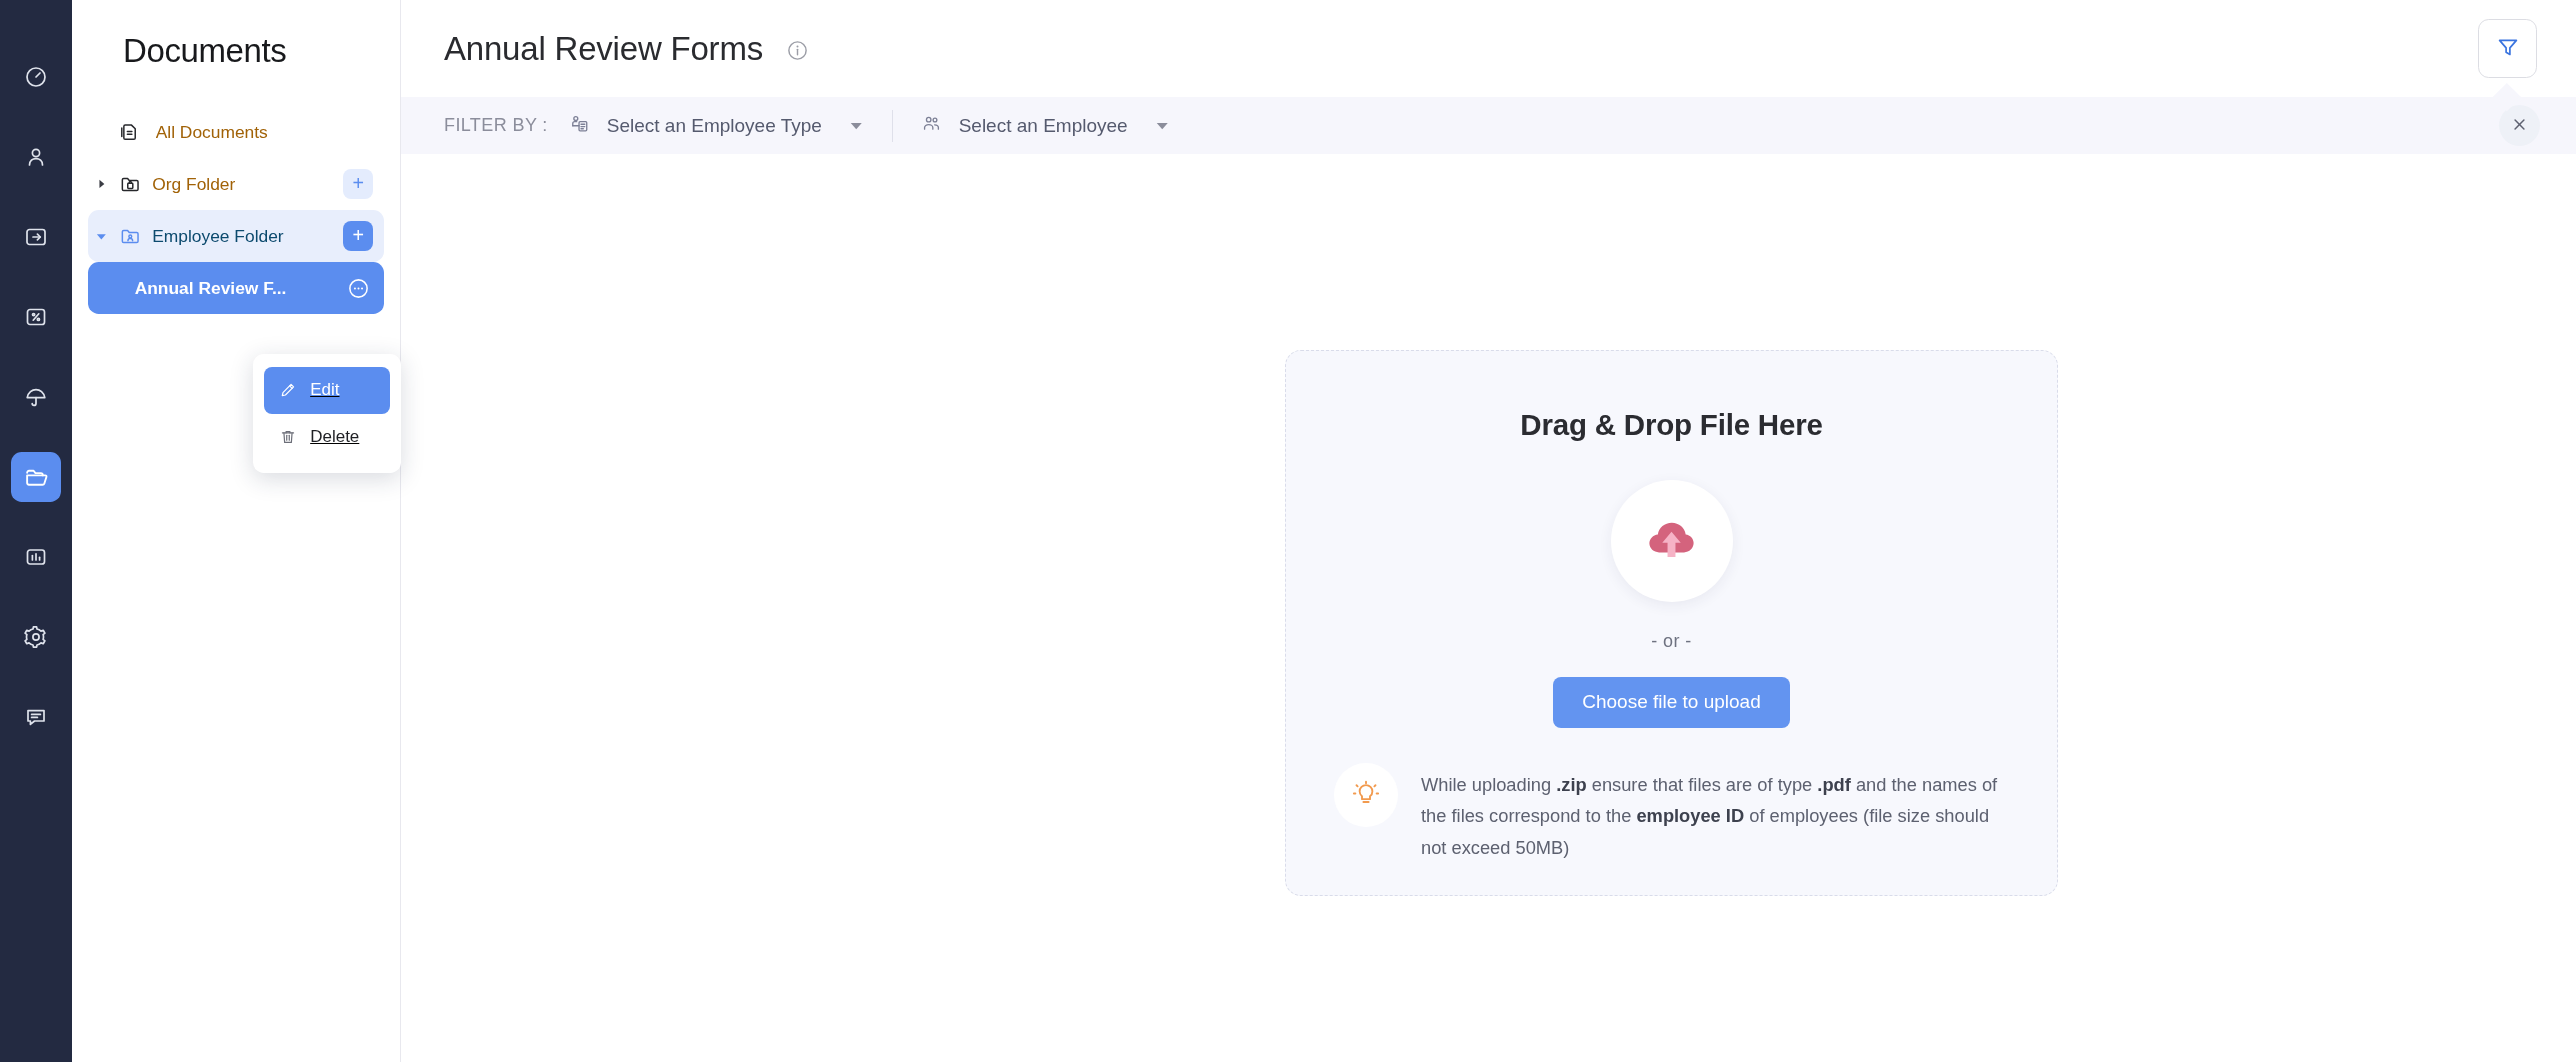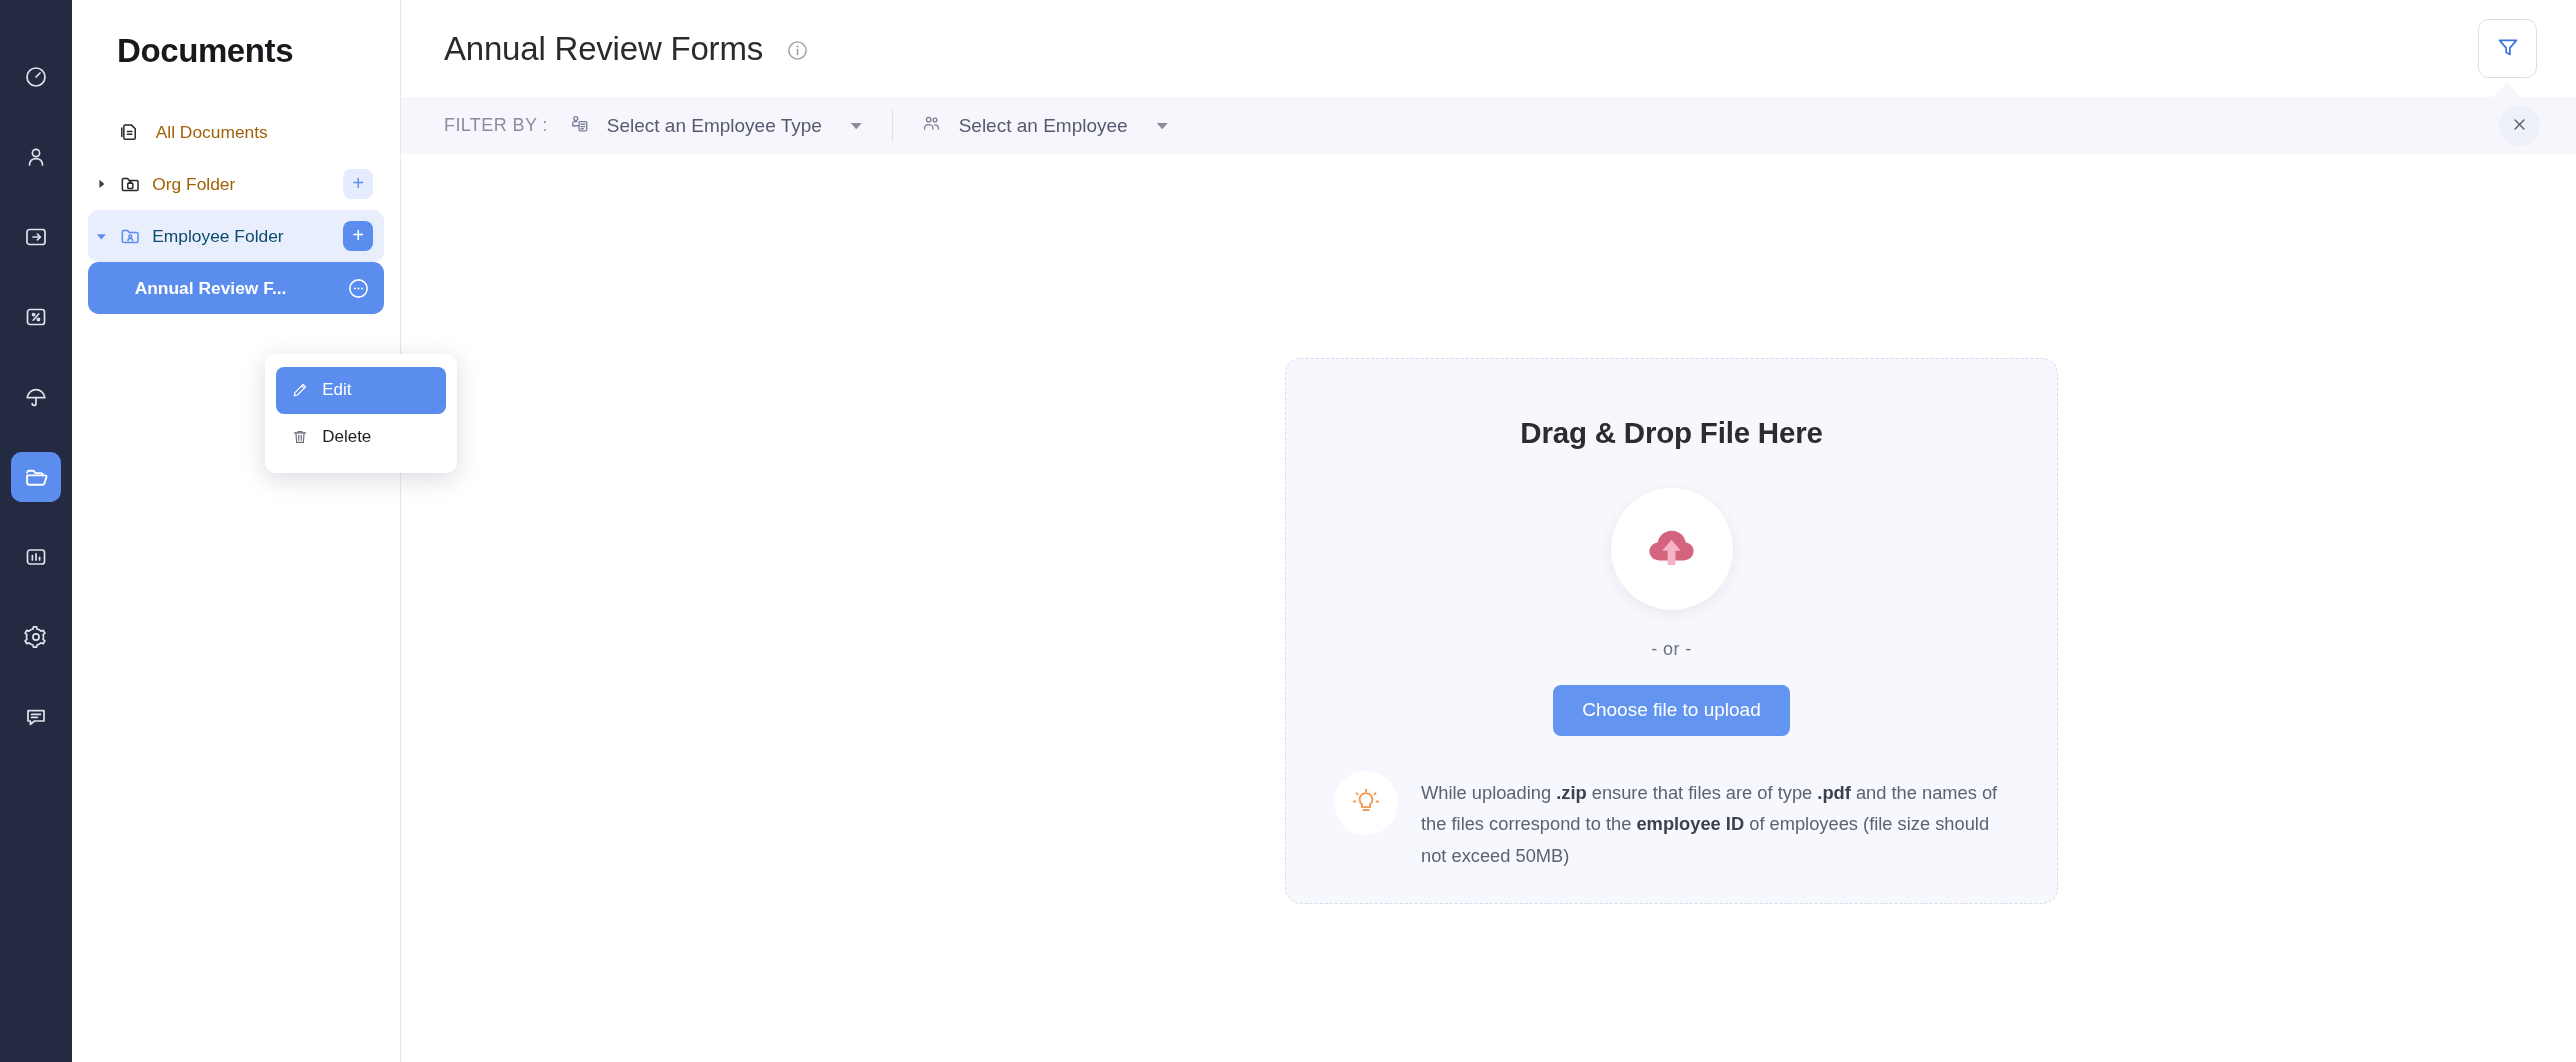--- a/index.html
+++ b/index.html
@@ -60,24 +60,25 @@
     width: 329px;
     min-width: 329px;
     height: 1063px;
     background: #ffffff;
     border-right: 0.9px solid #e8e8ee;
     padding: 0;
     position: relative;
   }
   .tree-title {
     font-size: 33px;
-    font-weight: 700;
+    font-weight: 400;
     color: #18191c;
     letter-spacing: -0.4px;
     padding: 32px 0 0 45px;
+    margin-left: 6px;
   }
   .tree-list { margin-top: 36px; padding: 0 16px; }
 
   .tree-row {
     display: flex;
     align-items: center;
     height: 52px;
     border-radius: 10.7px;
     padding: 0 10.7px 0 0;
     position: relative;
@@ -148,28 +149,29 @@
     color: #ffffff;
     font-weight: 700;
     font-size: 17.4px;
     padding-left: 19.7px;
   }
   .row-annual .row-action { color: #ffffff; }
 
   
   .ctx-menu {
     position: absolute;
-    left: 193px;
+    left: 181px;
     top: 354px;
-    width: 192px;
+    width: 148px;
     background: #ffffff;
     border-radius: 10.7px;
     box-shadow: 0 5.4px 23px rgba(32, 40, 70, 0.17);
     padding: 12.5px 10.7px;
     z-index: 40;
+    text-decoration: underline;
   }
   .ctx-item {
     display: flex;
     align-items: center;
     height: 47px;
     border-radius: 8px;
     padding: 0 14.3px;
     gap: 12.5px;
     font-size: 17px;
     color: #1f2024;
@@ -291,21 +293,21 @@
 
   
   .content {
     flex: 1;
     position: relative;
     background: #ffffff;
   }
   .upload-card {
     position: absolute;
     left: 884px;
-    top: 204px;
+    top: 196px;
     width: 773px;
     height: 546px;
     background: #f7f8fd;
     border: 1.8px dashed #d9dcea;
     border-radius: 16px;
     display: flex;
     flex-direction: column;
     align-items: center;
     padding-top: 57px;
   }

